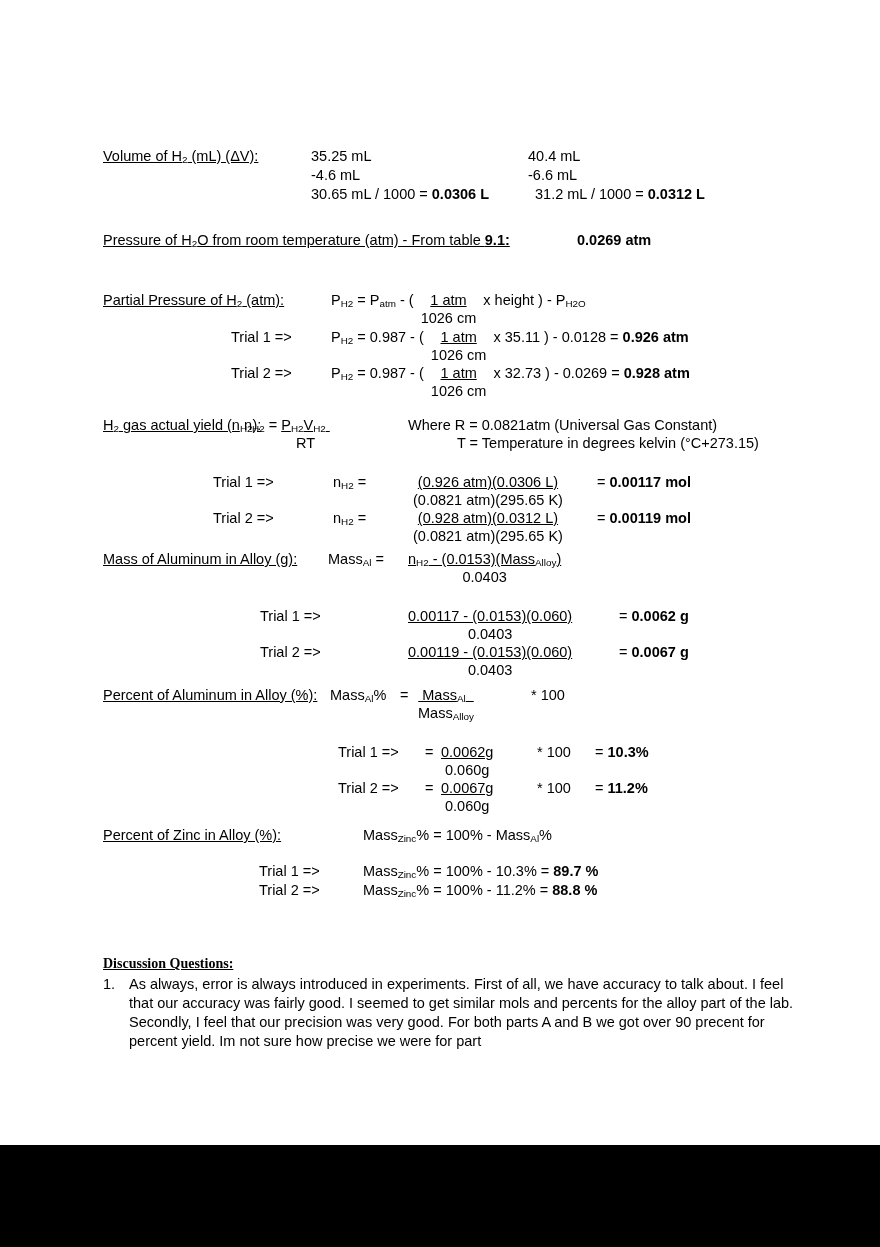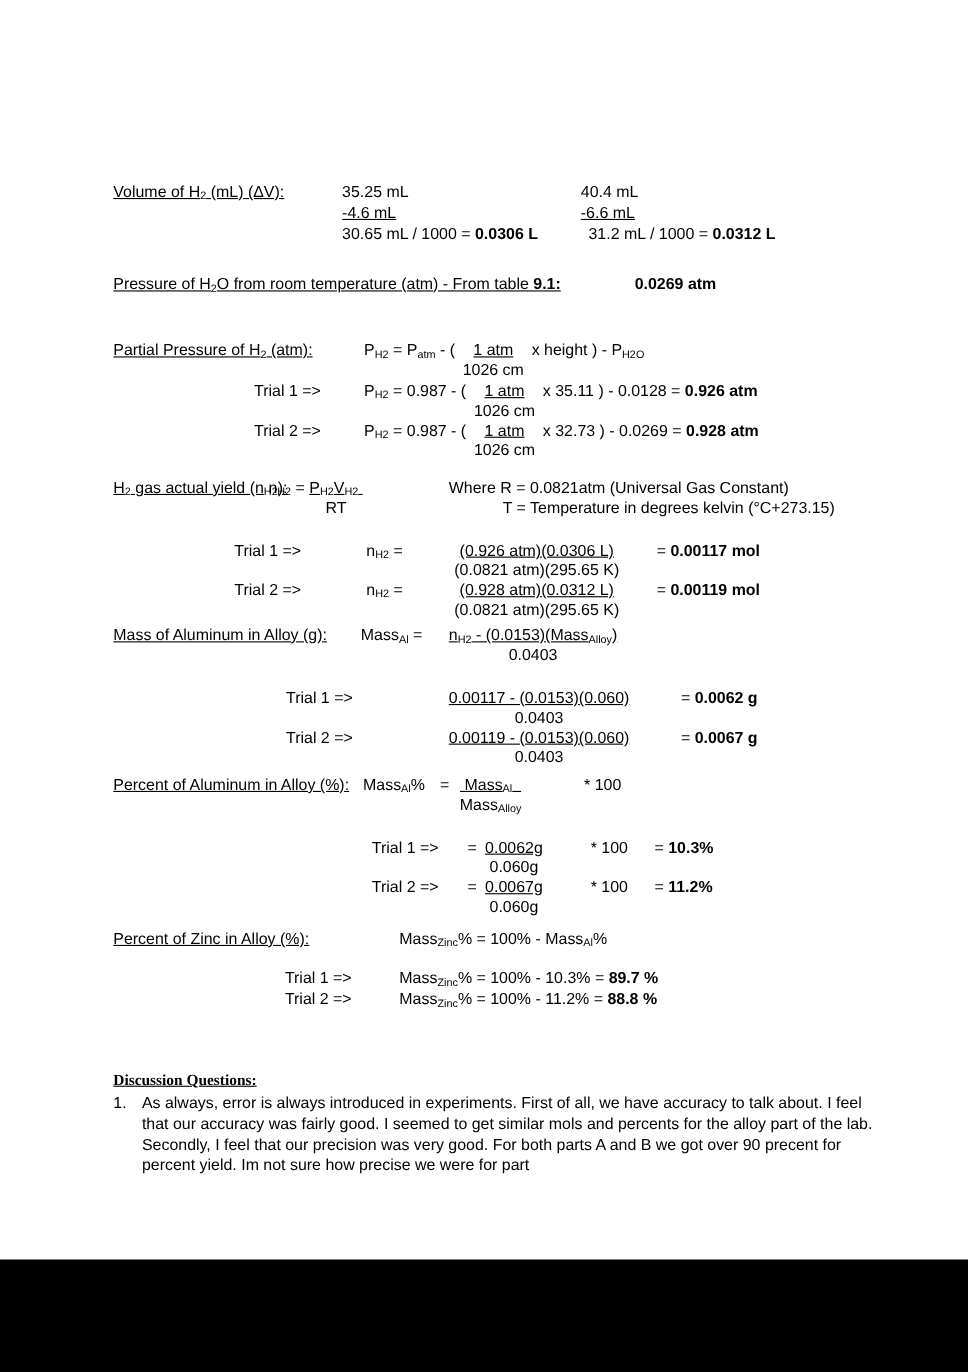--- a/index.html
+++ b/index.html
@@ -46,21 +46,21 @@
     text-decoration: underline;
     font-size: 14.5px;
     white-space: nowrap;
   }
   .b { font-weight: bold; }
   sub {
     font-size: 0.68em;
     vertical-align: -0.22em;
     line-height: 0;
   }
-  .u { text-decoration: underline; }
+  .u { }
 
   
   .num {
     text-decoration: underline;
     white-space: nowrap;
   }
 
   
   .sec { position: relative; }
 
@@ -71,21 +71,21 @@
     vertical-align: top;
   }
   .frac .den { display: block; white-space: nowrap; }
 </style>
 </head>
 <body>
 
 <div id="page">
   <div class="content">
 
-    <div class="sec" style="position:relative;height:56px;margin-top:19px;">
+    <div class="sec" style="position:relative;height:56px;">
       <span class="hdr" style="position:absolute;left:0;top:0;">Volume of H<sub>2</sub> (mL) (ΔV):</span>
 
       <span style="position:absolute;left:208px;top:0;font-size:14.5px;">35.25 mL</span>
       <span class="u" style="position:absolute;left:208px;top:19px;font-size:14.5px;">-4.6 mL</span>
       <span style="position:absolute;left:208px;top:38px;font-size:14.5px;white-space:nowrap;"><span>30.65 mL / 1000 = </span><span class="b">0.0306 L</span></span>
 
       <span style="position:absolute;left:425px;top:0;font-size:14.5px;">40.4 mL</span>
       <span class="u" style="position:absolute;left:425px;top:19px;font-size:14.5px;">-6.6 mL</span>
       <span style="position:absolute;left:432px;top:38px;font-size:14.5px;white-space:nowrap;"><span>31.2 mL / 1000 = </span><span class="b">0.0312 L</span></span>
     </div>

